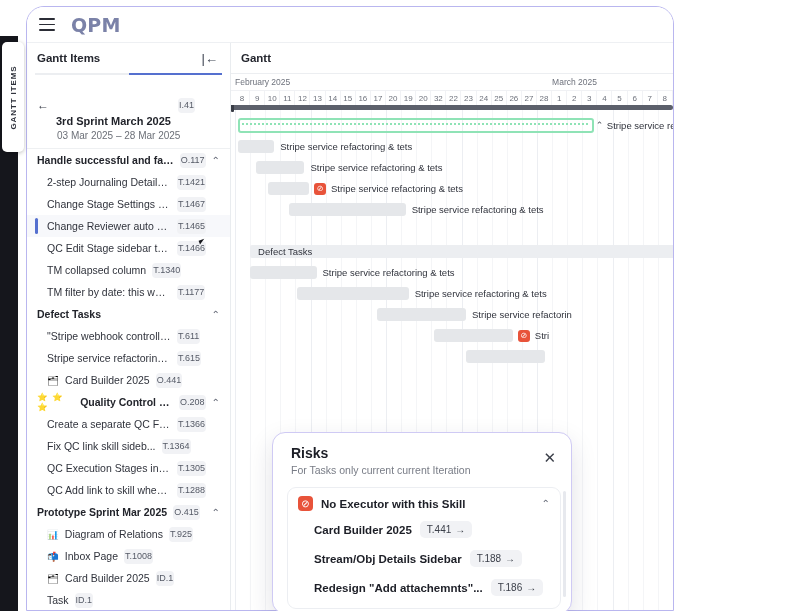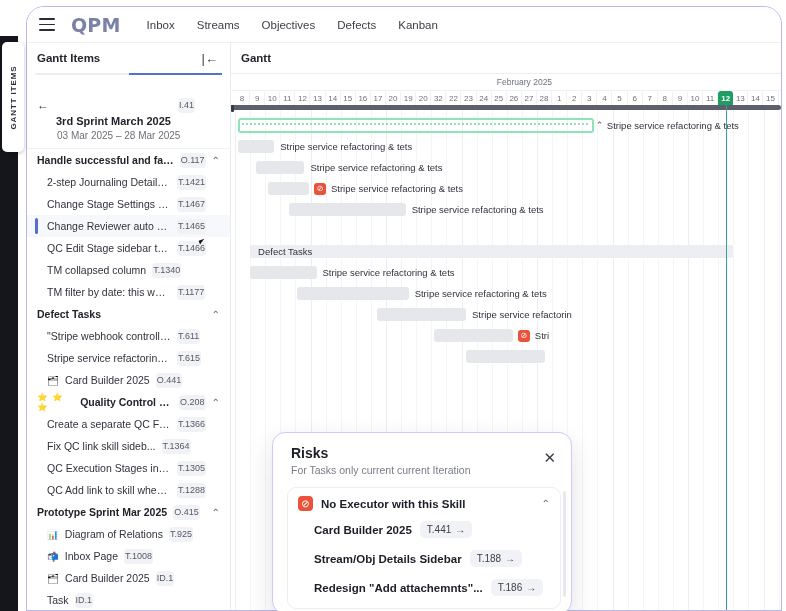--- a/index.html
+++ b/index.html
@@ -22,21 +22,21 @@
     box-shadow:0 1px 4px rgba(0,0,0,.25);
     display:flex;align-items:center;justify-content:center;
   }
   .rail-tab span{
     transform:rotate(-90deg);white-space:nowrap;
     font-size:8px;letter-spacing:.9px;font-weight:700;color:#2c2f39;
   }
 
   
   .window{
-    position:absolute;left:26px;top:6px;width:756px;height:605px;
+    position:absolute;left:26px;top:6px;width:648px;height:605px;
     background:#fff;border:1.5px solid #b9b6ef;border-radius:18px 18px 0 0;
     overflow:hidden;box-sizing:border-box;
   }
 
   
   .topnav{
     position:absolute;left:0;top:0;width:100%;height:36px;
     display:flex;align-items:center;gap:0;background:#fff;
     border-bottom:1px solid #eef0f3;box-sizing:border-box;
     padding-left:12px;
@@ -118,21 +118,21 @@
   
   .g-head{
     height:30px;display:flex;align-items:center;padding:0 0 0 10px;
     box-sizing:border-box;
   }
   .g-title{font-size:11.5px;font-weight:700;color:#24262e;}
   .g-underline{height:1px;background:#eceef1;margin:0;}
 
   .months{height:16px;position:relative;border-bottom:1px solid #f0f1f4;}
   .month{
-    position:absolute;top:0;height:16px;line-height:16px;text-align:right;
+    position:absolute;top:0;height:16px;line-height:16px;text-align:left;
     font-size:8.5px;color:#6e727c;
   }
   .days{height:16px;position:relative;border-bottom:1px solid #e8eaee;}
   .day{
     position:absolute;top:0;height:16px;line-height:16px;text-align:center;
     font-size:8px;color:#6e727c;border-right:1px solid #f1f2f5;box-sizing:border-box;
   }
   .day.today{background:#1f9d63;color:#fff;border-radius:3px;font-weight:700;border-right:none;}
 
   
@@ -219,27 +219,20 @@
 
   <div class="window">
 
     <div class="topnav">
       <div class="burger">
           <i></i>
           <i></i>
           <i></i>
         </div>
       <div class="logo">QPM</div>
-      <div class="navlinks">
-        <a>Inbox</a>
-        <a>Streams</a>
-        <a>Objectives</a>
-        <a>Defects</a>
-        <a>Kanban</a>
-      </div>
     </div>
 
     <div class="body">
 
       <div class="sidebar">
         <div class="sb-head">
           <div class="sb-title">Gantt Items</div>
           <div class="collapse-ico">|←</div>
         </div>
         <div class="sb-underline"></div>

